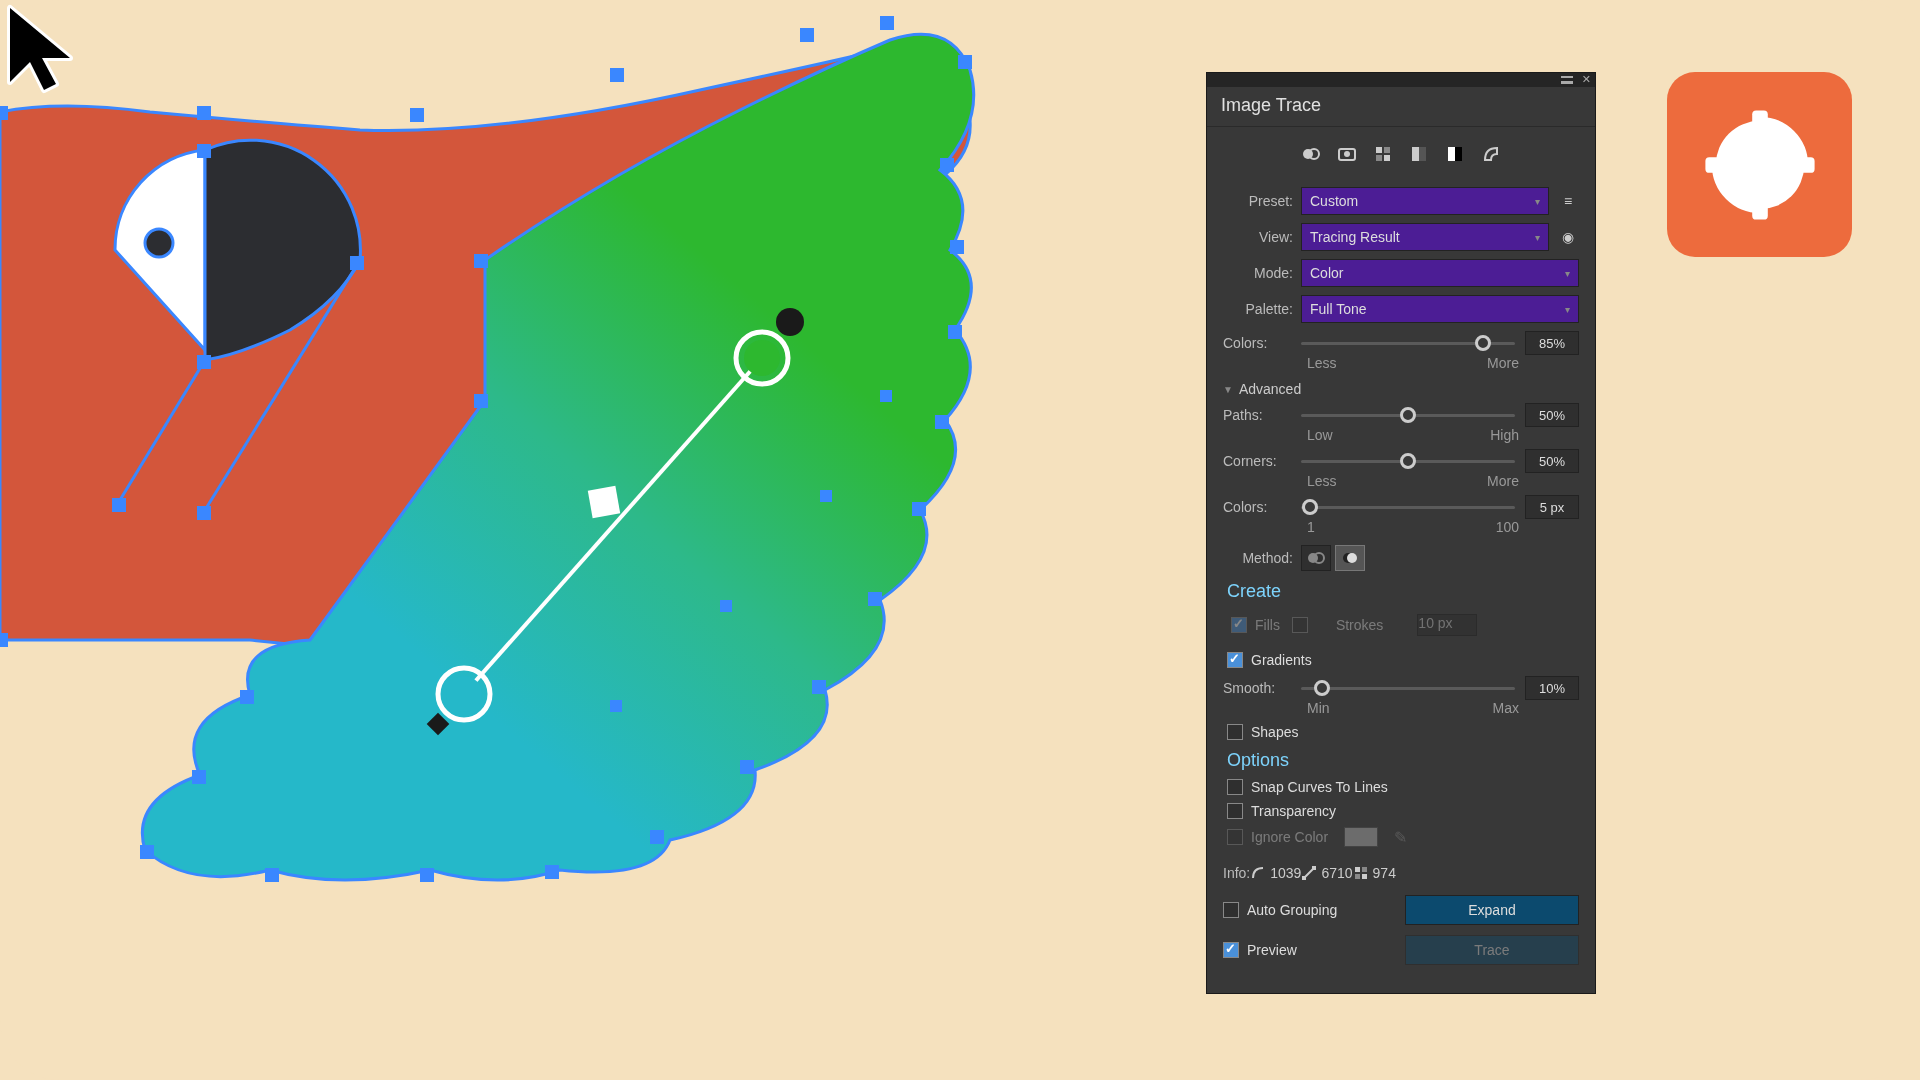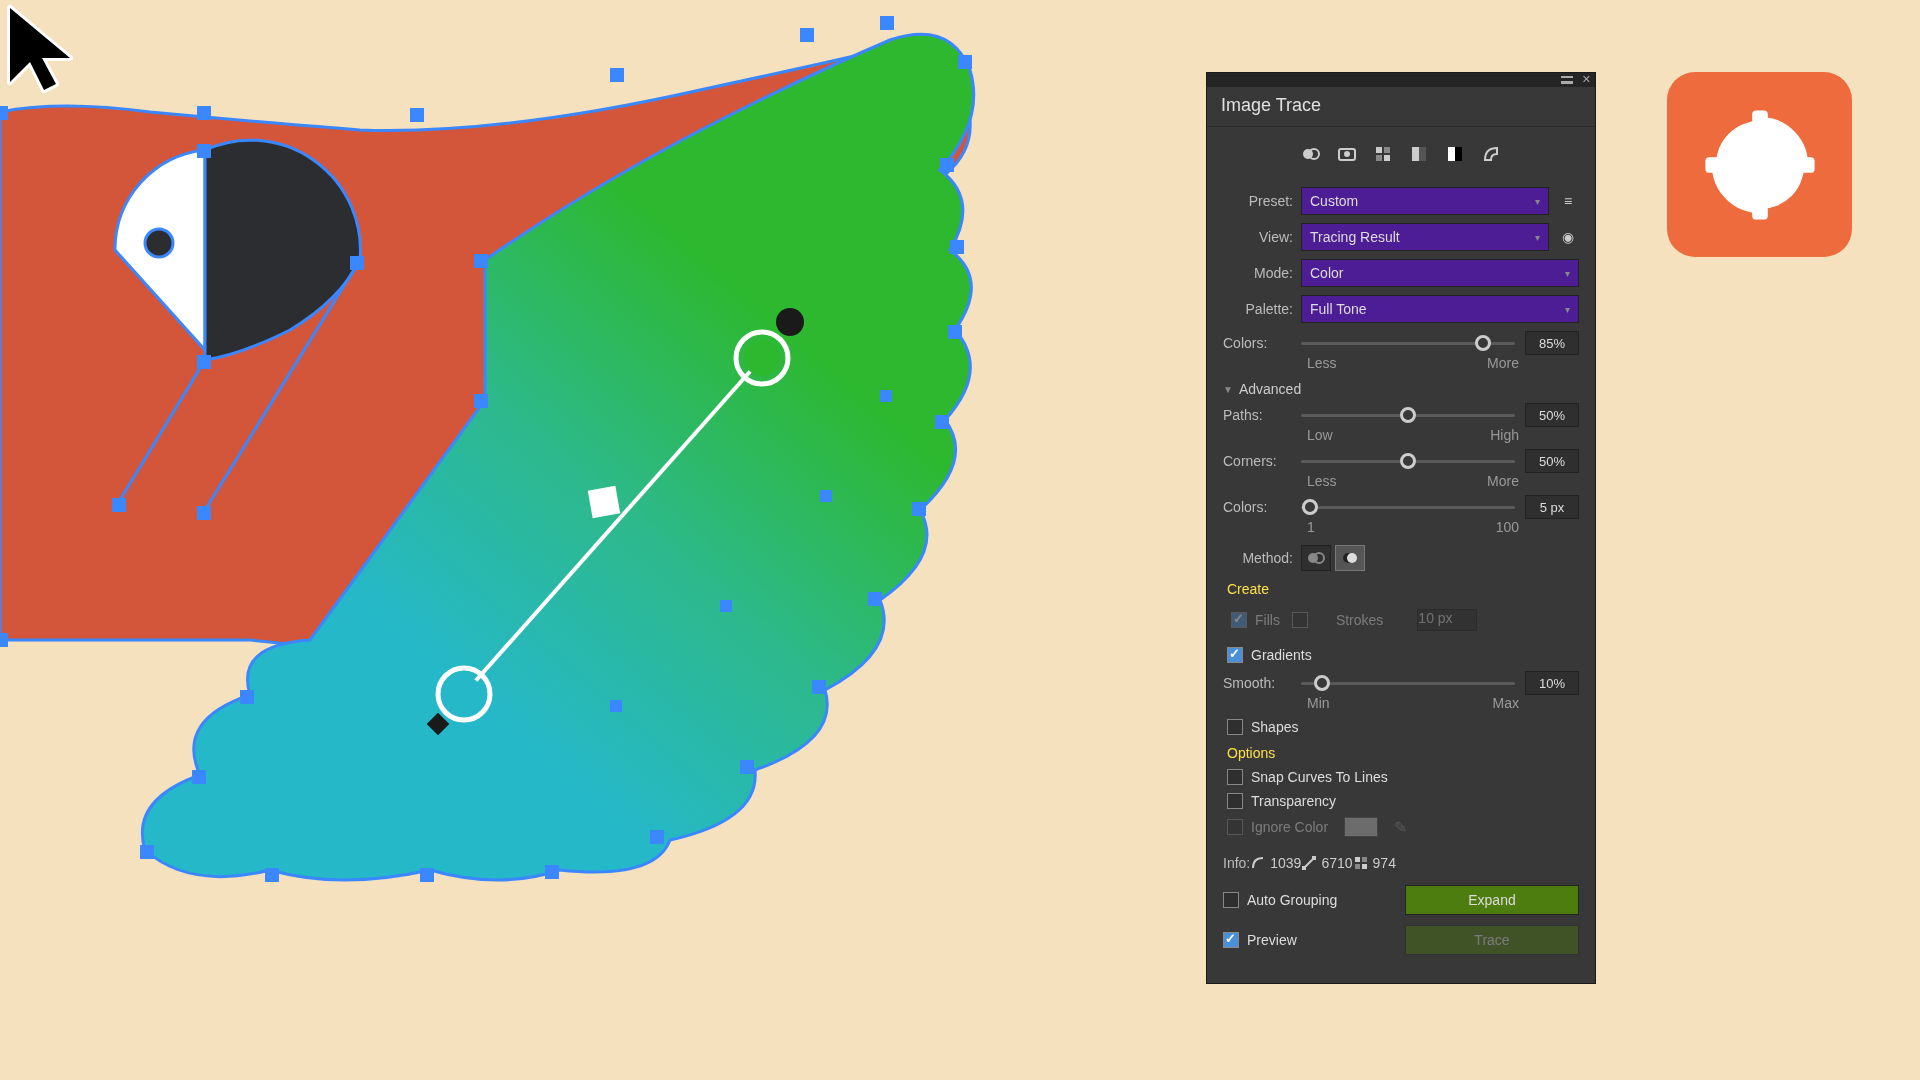--- a/index.html
+++ b/index.html
@@ -28,21 +28,21 @@
 .sliderrow{ display:flex; align-items:center; margin:6px 0 0;}
 .sliderrow .lbl{ width:78px; text-align:left; padding-right:8px; color:#bbb;}
 .track{ position:relative; flex:1; height:20px; display:flex; align-items:center;}
 .track .line{ width:100%; height:3px; background:#5a5a5a; border-radius:2px;}
 .track .knob{ position:absolute; top:2px; width:16px; height:16px; border-radius:50%; background:#383838; border:3px solid #ccc; transform:translateX(-50%);}
 .valbox{ width:54px; height:24px; margin-left:10px; background:#2f2f2f; border:1px solid #222; color:#ddd; font-size:13px; display:flex; align-items:center; justify-content:center;}
 .minmax{ display:flex; justify-content:space-between; font-size:14px; color:#999; margin:0 0 4px 84px; padding-right:60px;}
 
 .sect{ display:flex; align-items:center; margin:10px 0 6px; color:#ccc;}
 .sect .tri{ font-size:10px; margin-right:6px; color:#888;}
-.subtitle{ color:#fde047; font-size:14px; margin:10px 0 4px 4px;}
+.subtitle{ color:#7dd3fc; font-size:18px; margin:10px 0 4px 4px;}
 
 .methodrow{ display:flex; align-items:center; margin:10px 0;}
 .methodrow .lbl{ width:78px; text-align:right; padding-right:8px; color:#bbb;}
 .mbtn{ width:30px; height:26px; background:#2f2f2f; border:1px solid #222; margin-right:4px; display:flex; align-items:center; justify-content:center;}
 .mbtn.active{ background:#555; border-color:#777;}
 
 .chk{ display:flex; align-items:center; margin:8px 0 8px 4px; gap:8px;}
 .box{ width:16px; height:16px; border:1px solid #888; background:#2f2f2f; position:relative; flex-shrink:0;}
 .box.on{ background:#4a90d9;}
 .box.on::after{ content:'✓'; position:absolute; left:1px; top:-2px; font-size:13px; color:#fff; font-weight:bold;}
@@ -51,21 +51,21 @@
 .inline-input{ width:60px; height:22px; background:#2a2a2a; border:1px solid #1a1a1a; margin-left:6px;}
 .swatch{ width:34px; height:20px; background:#bbb; margin:0 8px; border:1px solid #555;}
 .eyedrop{ color:#888; font-size:16px;}
 
 .inforow{ display:flex; align-items:center; margin:18px 0 14px; color:#ccc;}
 .inforow .lbl2{ color:#bbb;}
 .inforow .iitem{ display:flex; align-items:center; gap:4px;}
 
 .btnrow{ display:flex; gap:10px; margin:6px 0 10px;}
 .btnrow .left{ display:flex; align-items:center; gap:8px; flex:1;}
-.bigbtn{ flex:1; height:30px; background:#4d7c0f; border:1px solid #222; color:#ddd; display:flex; align-items:center; justify-content:center; cursor:pointer;}
+.bigbtn{ flex:1; height:30px; background:#0c4a6e; border:1px solid #222; color:#ddd; display:flex; align-items:center; justify-content:center; cursor:pointer;}
 .bigbtn.dis{ opacity:.4; cursor:default;text-align:center;}
 
 .cursor{ position:absolute; left:635px; top:745px; }
 </style>
 </head>
 <body>
 
 <div class="canvas">
 <svg width="1920" height="1080" viewBox="0 0 1920 1080">
   <defs>

